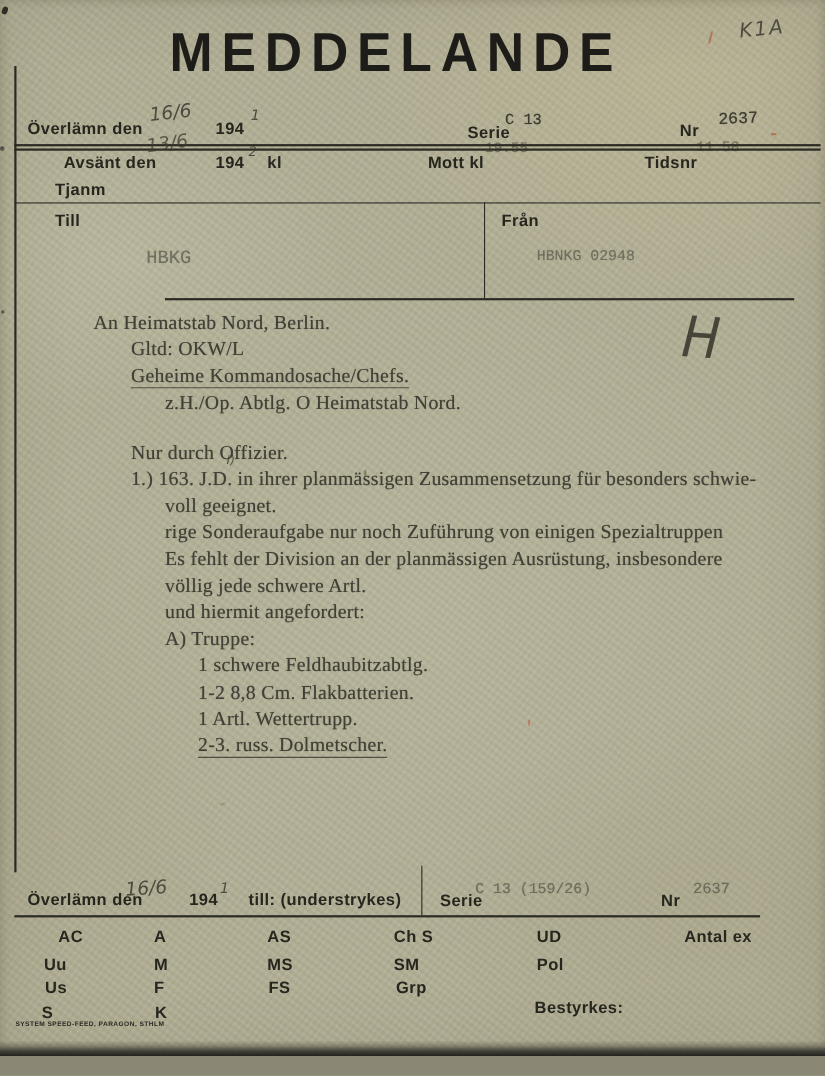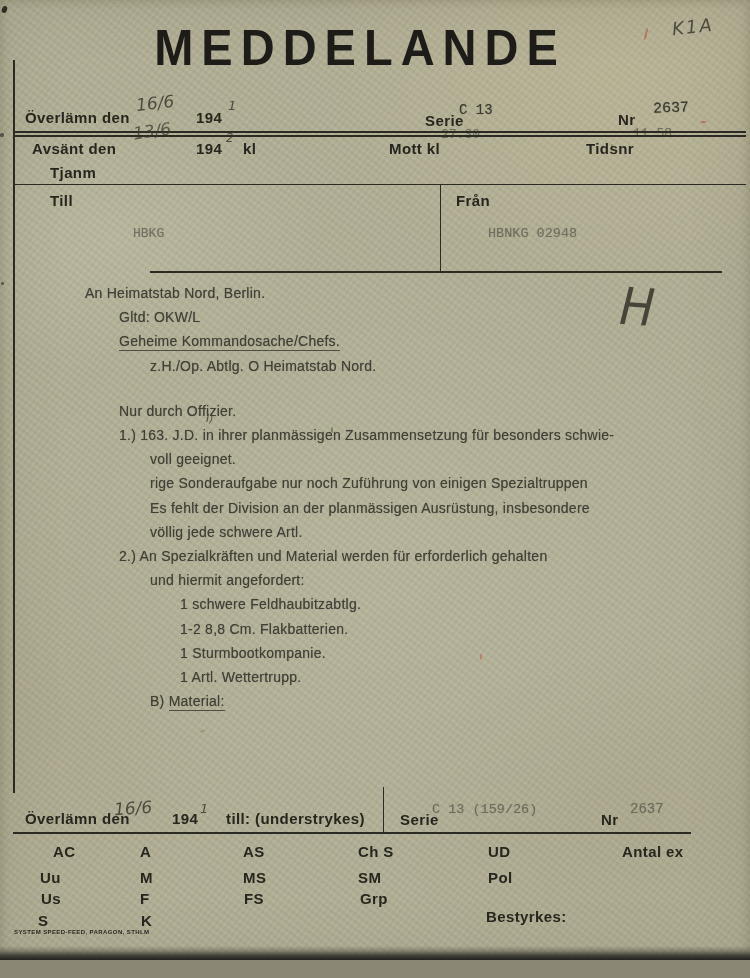--- a/index.html
+++ b/index.html
@@ -21,22 +21,22 @@
          color:#2f2e26;white-space:pre;}
   .typed.dark{opacity:.9;text-shadow:0 0 1px rgba(40,40,30,.6);}
   .typed.faint{opacity:.5;filter:blur(.3px);text-shadow:0 0 1px rgba(40,40,30,.5);}
   .hw{position:absolute;font-family:"DejaVu Sans",sans-serif;font-style:italic;
       color:#3c3a30;opacity:.85;white-space:pre;}
   .rule{position:absolute;background:#2b2a23;}
   .title{position:absolute;left:130px;top:20px;width:460px;text-align:center;
          font-size:47px;font-weight:700;letter-spacing:8px;color:#1d1c18;
          transform:scaleY(1.06);font-family:"Liberation Sans",sans-serif;}
   .bodytext{position:absolute;left:0;top:281px;width:750px;
-            font-family:Liberation Sans, sans-serif;
-            font-size:14px;line-height:24.2px;letter-spacing:.25px;
+            font-family:Liberation Serif, serif;
+            font-size:18px;line-height:24.2px;letter-spacing:.25px;
             color:#32312a;opacity:.88;text-shadow:0 0 .8px rgba(45,44,35,.6);}
   .tline{white-space:pre;}
   .gap-lg{margin-top:21px;}
   .ind0{padding-left:85px;}.ind1{padding-left:119px;}
   .ind2{padding-left:150px;}.ind3{padding-left:180px;}
   .u{border-bottom:1.3px solid rgba(47,46,38,.85);padding-bottom:1px;}
   .speck{position:absolute;border-radius:40%;}
   .bottom-edge{position:absolute;left:0;right:0;bottom:0;height:14px;
     background:linear-gradient(to bottom, rgba(58,56,48,0) 0%, rgba(58,56,48,.35) 35%, #3f3e37 70%, #23221e 100%);}
   .footer-mark{position:absolute;left:14px;top:929px;font-size:6px;font-weight:700;
@@ -68,58 +68,57 @@
   <div class="lbl" style="left:196px;top:109px;">194</div>
   <div class="hw" style="left:228px;top:98px;font-size:13px;">1</div>
   <div class="lbl" style="left:425px;top:112px;">Serie</div>
   <div class="typed dark" style="left:459px;top:102px;font-size:14px;">C 13</div>
   <div class="lbl" style="left:618px;top:111px;">Nr</div>
   <div class="typed dark" style="left:653px;top:100px;font-size:15px;transform:rotate(-2deg);">2637</div>
 
   <div class="rule" style="left:13px;top:131px;width:733px;height:1.5px;"></div>
   <div class="rule" style="left:13px;top:135px;width:733px;height:1.5px;"></div>
 
-  <div class="lbl" style="left:32px;top:140px;">Avsänt den</div>
+  <div class="lbl" style="left:58px;top:140px;">Avsänt den</div>
   <div class="hw" style="left:133px;top:121px;font-size:17px;transform:rotate(-8deg);opacity:.75;">13/6</div>
   <div class="lbl" style="left:196px;top:140px;">194</div>
   <div class="hw" style="left:226px;top:131px;font-size:12px;">2</div>
   <div class="lbl" style="left:243px;top:140px;">kl</div>
   <div class="lbl" style="left:389px;top:140px;">Mott kl</div>
-  <div class="typed faint" style="left:441px;top:127px;font-size:13px;">27.30</div>
+  <div class="typed faint" style="left:441px;top:127px;font-size:13px;">19.55</div>
   <div class="lbl" style="left:586px;top:140px;">Tidsnr</div>
   <div class="typed faint" style="left:633px;top:126px;font-size:13px;">11.58</div>
   <div class="lbl" style="left:50px;top:164px;">Tjanm</div>
 
   <div class="rule" style="left:13px;top:184px;width:733px;height:1.3px;"></div>
 
   <div class="lbl" style="left:50px;top:192px;">Till</div>
   <div class="lbl" style="left:456px;top:192px;">Från</div>
   <div class="rule" style="left:440px;top:184px;width:1.4px;height:87px;"></div>
-  <div class="typed faint" style="left:133px;top:226px;font-size:13px;">HBKG</div>
+  <div class="typed faint" style="left:133px;top:226px;font-size:17px;">HBKG</div>
   <div class="typed faint" style="left:488px;top:226px;font-size:13.5px;">HBNKG 02948</div>
   <div class="rule" style="left:150px;top:271px;width:572px;height:1.6px;"></div>
 
   <div class="bodytext">
     <div class="tline ind0"><span>An Heimatstab Nord, Berlin.</span></div>
     <div class="tline ind1"><span>Gltd: OKW/L</span></div>
     <div class="tline ind1"><span class="u">Geheime Kommandosache/Chefs.</span></div>
     <div class="tline ind2"><span>z.H./Op. Abtlg. O Heimatstab Nord.</span></div>
     <div class="tline ind1 gap-lg"><span>Nur durch Offizier.</span></div>
     <div class="tline ind1"><span>1.) 163. J.D. in ihrer planmässigen Zusammensetzung für besonders schwie-</span></div>
     <div class="tline ind2"><span>voll geeignet.</span></div>
     <div class="tline ind2"><span>rige Sonderaufgabe nur noch Zuführung von einigen Spezialtruppen</span></div>
     <div class="tline ind2"><span>Es fehlt der Division an der planmässigen Ausrüstung, insbesondere</span></div>
     <div class="tline ind2"><span>völlig jede schwere Artl.</span></div>
-    <div class="tline ind1"><span>2.) An Spezialkräften und Material werden für erforderlich gehalten</span></div>
     <div class="tline ind2"><span>und hiermit angefordert:</span></div>
+    <div class="tline ind2"><span>A) Truppe:</span></div>
     <div class="tline ind3"><span>1 schwere Feldhaubitzabtlg.</span></div>
     <div class="tline ind3"><span>1-2 8,8 Cm. Flakbatterien.</span></div>
-    <div class="tline ind3"><span>1 Sturmbootkompanie.</span></div>
     <div class="tline ind3"><span>1 Artl. Wettertrupp.</span></div>
-    <div class="tline ind2"><span>B) </span><span class="u">Material:</span></div>
+    <div class="tline ind3"><span class="u">2-3. russ. Dolmetscher.</span></div>
   </div>
 
   <div class="hw" style="left:620px;top:280px;font-size:46px;transform:rotate(4deg) scaleY(1.12);opacity:.9;">H</div>
   <div class="hw" style="left:206px;top:412px;font-size:11px;opacity:.8;">I)</div>
 
   <div class="lbl" style="left:25px;top:810px;">Överlämn den</div>
   <div class="hw" style="left:114px;top:798px;font-size:17px;transform:rotate(-4deg);">16/6</div>
   <div class="lbl" style="left:172px;top:810px;">194</div>
   <div class="hw" style="left:200px;top:801px;font-size:13px;">1</div>
   <div class="lbl" style="left:226px;top:810px;text-align:right;">till: (understrykes)</div>

